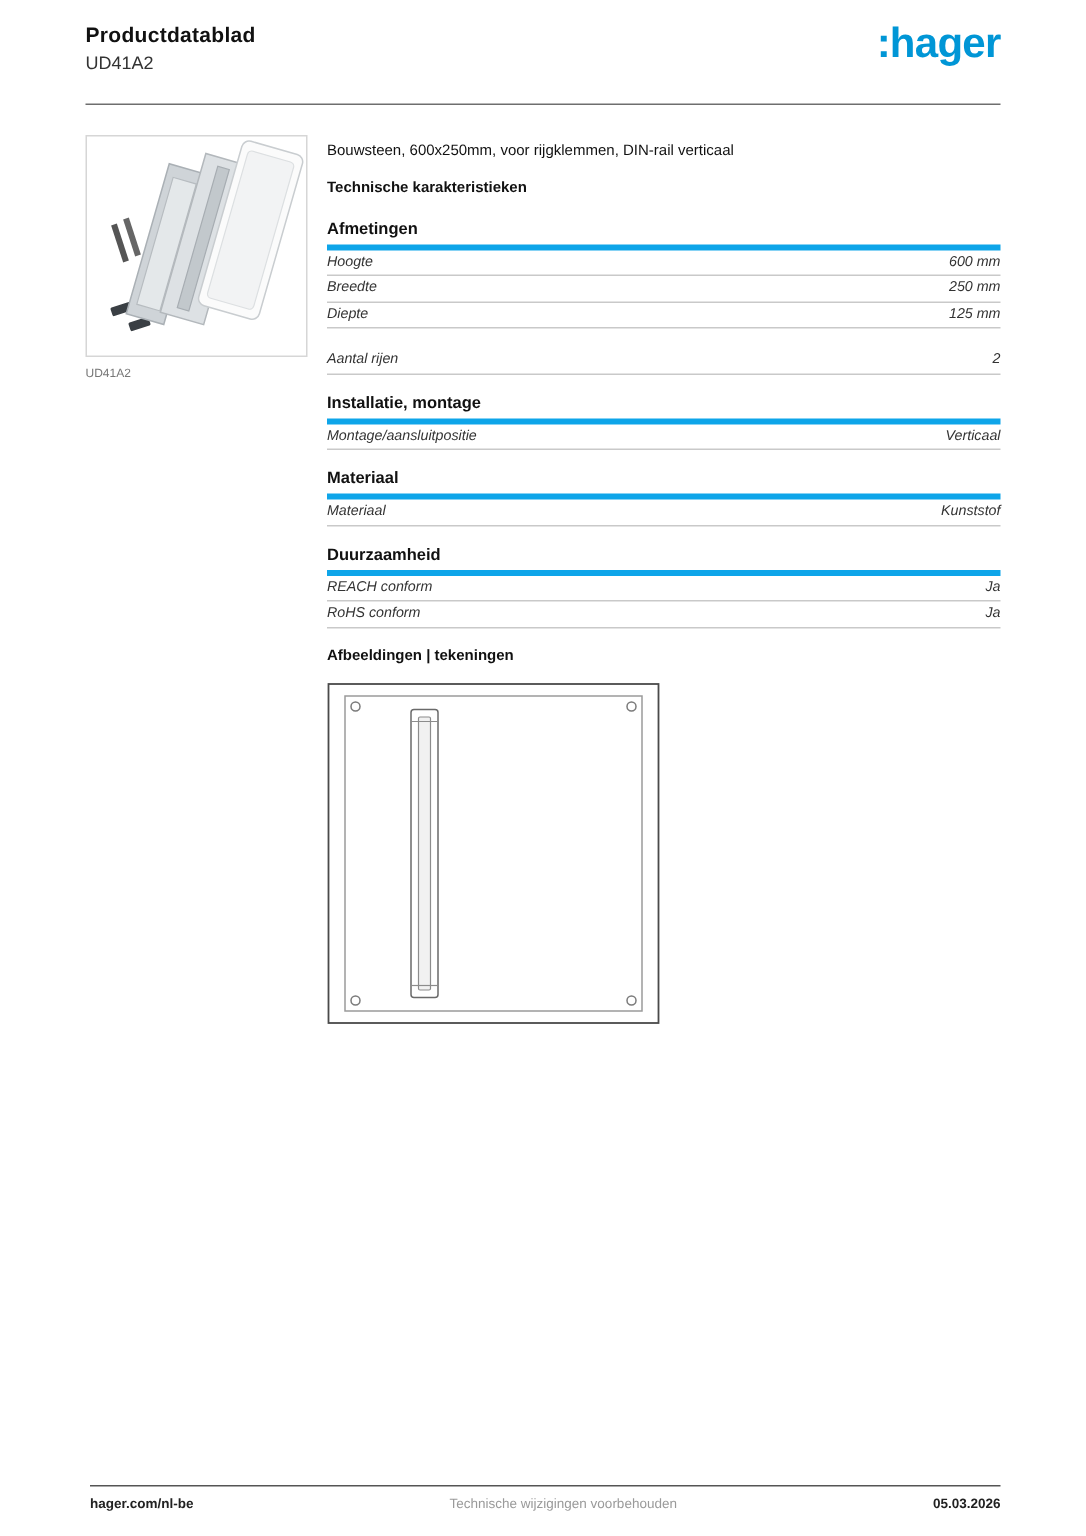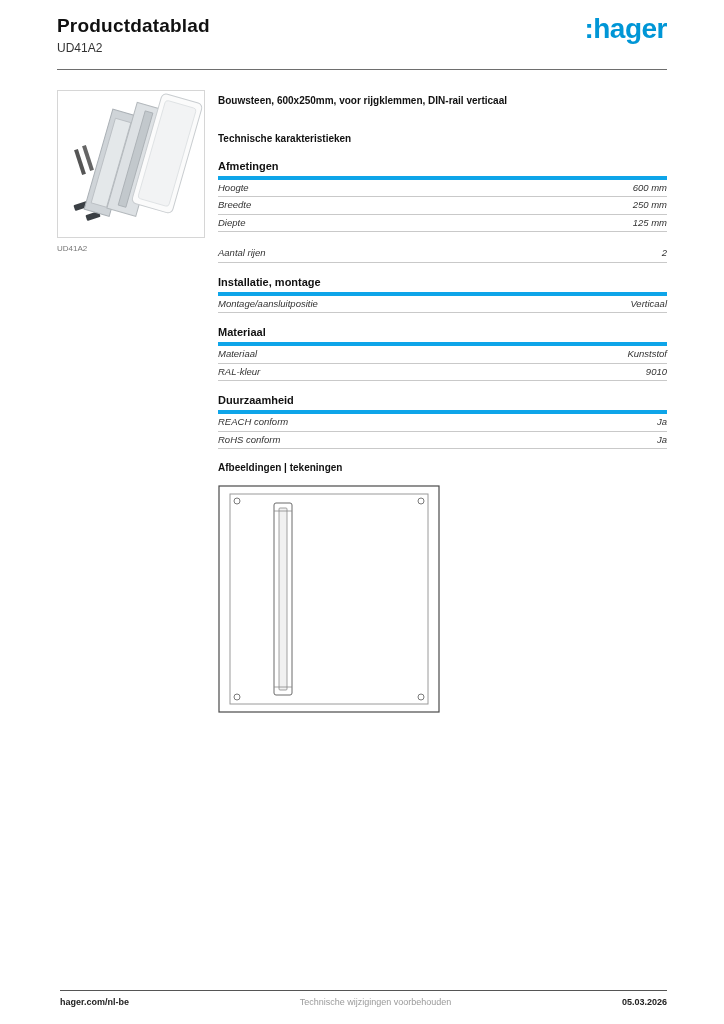--- a/index.html
+++ b/index.html
@@ -11,21 +11,21 @@
     background:#ffffff;
     overflow:hidden;
   }
 
   
   .header {
     position:absolute; left:57px; right:57px; top:0;
     padding-top:15px; height:70px;
     border-bottom:1px solid #6e6e6e;
   }
-  .doc-title { font-size:19px; font-weight:bold; color:#111; letter-spacing:0.2px; }
+  .doc-title { font-size:14px; font-weight:bold; color:#111; letter-spacing:0.2px; }
   .doc-code  { font-size:12px; color:#333; margin-top:4px; }
   .logo {
     position:absolute; right:0; top:13px;
     font-size:28px; font-weight:bold; color:#0096d6;
     letter-spacing:-0.5px;
   }
 
   
   .content {
     position:absolute; left:57px; right:57px; top:90px;
@@ -34,21 +34,21 @@
   .col-left { width:148px; flex:0 0 148px; }
   .thumb-box {
     width:148px; height:148px;
     border:1px solid #d6d6d6;
     background:#ffffff;
   }
   .thumb-caption { font-size:8px; color:#777; margin-top:6px; }
 
   .col-right { flex:1; min-width:0; }
 
-  .prod-desc { font-size:10px; font-weight:bold; margin-top:5px; margin-bottom:27px; color:#111; }
+  .prod-desc { font-size:10px; font-weight:normal; margin-top:5px; margin-bottom:14px; color:#111; }
   .tech-title { font-size:10px; font-weight:bold; margin-bottom:16px; color:#111; }
 
   .spec-group { margin-bottom:13px; }
   .spec-group-title {
     font-size:11px; font-weight:bold; color:#111;
     padding-bottom:4px;
     border-bottom:4px solid #0ea5e9;
   }
   .spec-row {
     display:flex; justify-content:space-between; align-items:center;
@@ -153,24 +153,20 @@
           <span class="spec-value">Verticaal</span>
         </div>
       </div>
 
       <div class="spec-group">
         <div class="spec-group-title">Materiaal</div>
         <div class="spec-row">
           <span class="spec-label">Materiaal</span>
           <span class="spec-value">Kunststof</span>
         </div>
-        <div class="spec-row">
-          <span class="spec-label">RAL-kleur</span>
-          <span class="spec-value">9010</span>
-        </div>
       </div>
 
       <div class="spec-group">
         <div class="spec-group-title">Duurzaamheid</div>
         <div class="spec-row">
           <span class="spec-label">REACH conform</span>
           <span class="spec-value">Ja</span>
         </div>
         <div class="spec-row">
           <span class="spec-label">RoHS conform</span>

